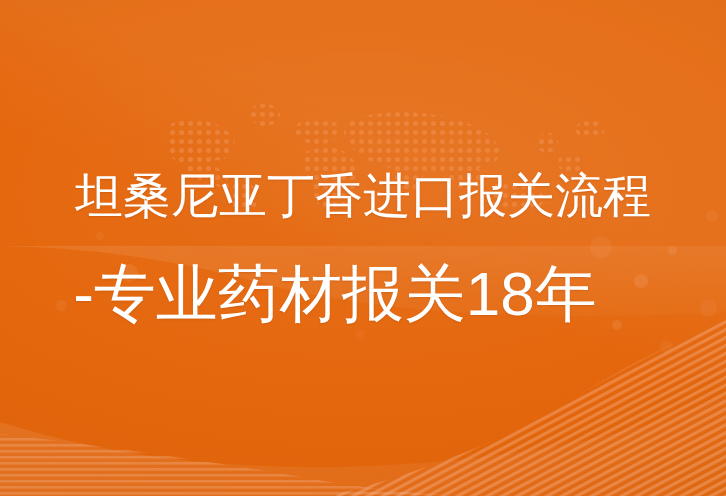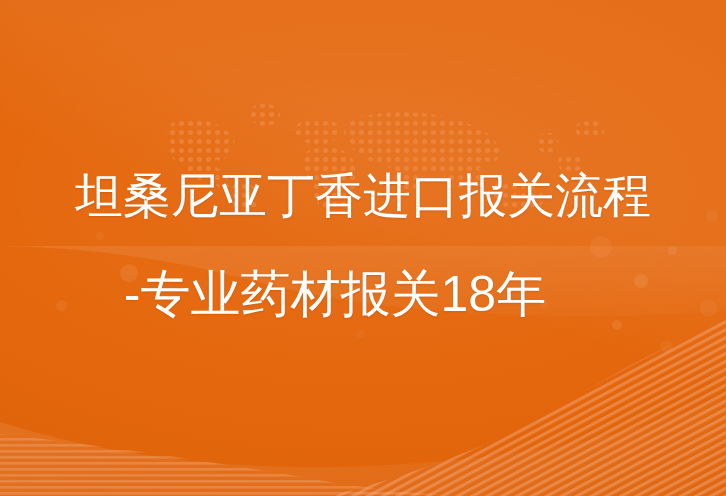--- a/index.html
+++ b/index.html
@@ -73,21 +73,21 @@
     line-height:62px;
     font-weight:400;
     letter-spacing:0px;
     white-space:nowrap;
     text-shadow:0 1px 2px rgba(120,45,0,0.18);
   }
   .subtitle{
     position:absolute;left:0;top:265px;width:670px;
     text-align:center;
     color:#ffffff;
-    font-size:50px;
+    font-size:62px;
     line-height:58px;
     font-weight:400;
     white-space:nowrap;
     text-shadow:0 1px 2px rgba(120,45,0,0.18);
   }
 </style>
 </head>
 <body>
 
 <div id="banner">

